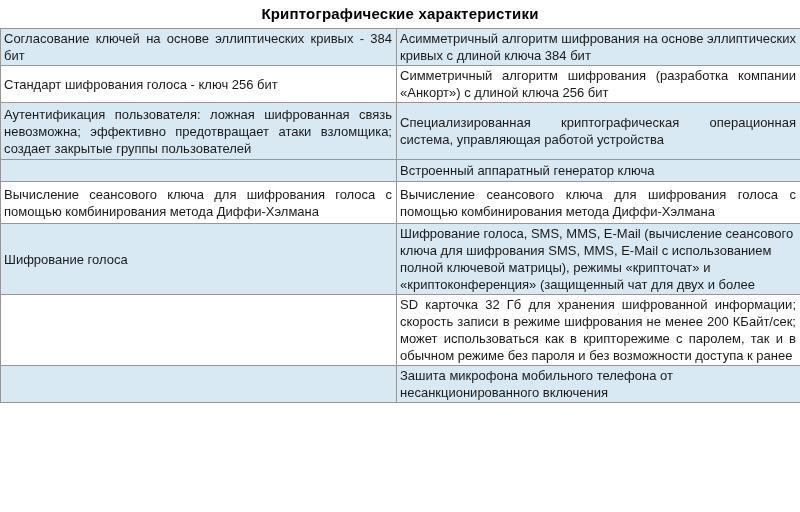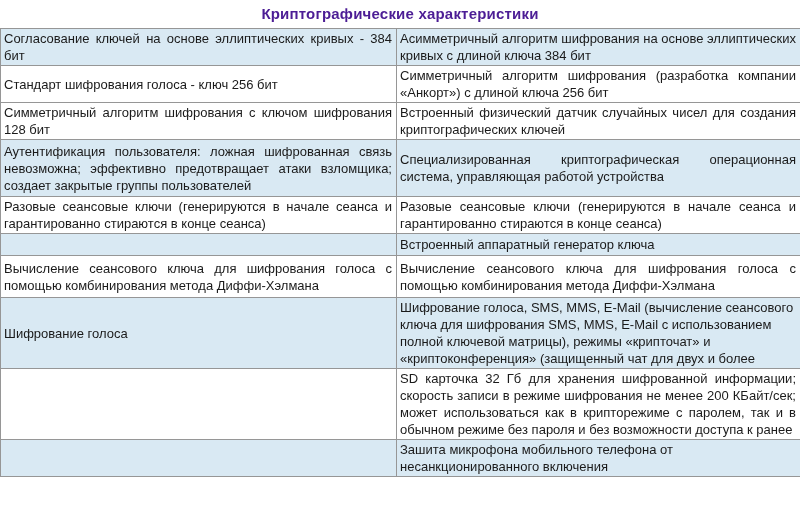--- a/index.html
+++ b/index.html
@@ -4,21 +4,21 @@
 <style>
   html,body{margin:0;padding:0;}
   body{
     width:800px;height:512px;overflow:hidden;background:#ffffff;
     font-family:"Liberation Sans","DejaVu Sans",sans-serif;
     color:#1a1a1a;
   }
   .page{width:800px;height:512px;}
   .title{
     height:23px;padding-top:5px;
-    text-align:center;font-size:15px;font-weight:bold;color:#4c1d95;
+    text-align:center;font-size:15px;font-weight:bold;color:#000000;
     letter-spacing:0.2px;
   }
   table.cmp{
     border-collapse:collapse;table-layout:fixed;width:800px;
   }
   table.cmp td{
     border:1px solid #969696;
     vertical-align:middle;
     padding:1px 4px 1px 3px;
     font-size:13px;line-height:17px;
@@ -54,31 +54,23 @@
     </colgroup>
     <tbody>
       <tr class="blue r0">
         <td>Согласование ключей на основе эллиптических кривых - 384 бит</td>
         <td>Асимметричный алгоритм шифрования на основе эллиптических кривых с длиной ключа 384 бит</td>
       </tr>
       <tr class="white r1">
         <td>Стандарт шифрования голоса - ключ 256 бит</td>
         <td>Симметричный алгоритм шифрования (разработка компании «Анкорт») с длиной ключа 256 бит</td>
       </tr>
-      <tr class="white r3">
-        <td>Симметричный алгоритм шифрования с ключом шифрования 128 бит</td>
-        <td>Встроенный физический датчик случайных чисел для создания криптографических ключей</td>
-      </tr>
       <tr class="blue r4">
         <td>Аутентификация пользователя: ложная шифрованная связь невозможна; эффективно предотвращает атаки взломщика; создает закрытые группы пользователей</td>
         <td>Специализированная криптографическая операционная система, управляющая работой устройства</td>
-      </tr>
-      <tr class="white r5">
-        <td>Разовые сеансовые ключи (генерируются в начале сеанса и гарантированно стираются в конце сеанса)</td>
-        <td>Разовые сеансовые ключи (генерируются в начале сеанса и гарантированно стираются в конце сеанса)</td>
       </tr>
       <tr class="blue r6">
         <td></td>
         <td>Встроенный аппаратный генератор ключа</td>
       </tr>
       <tr class="white r7">
         <td>Вычисление сеансового ключа для шифрования голоса с помощью комбинирования метода Диффи-Хэлмана</td>
         <td>Вычисление сеансового ключа для шифрования голоса с помощью комбинирования метода Диффи-Хэлмана</td>
       </tr>
       <tr class="blue r8">

